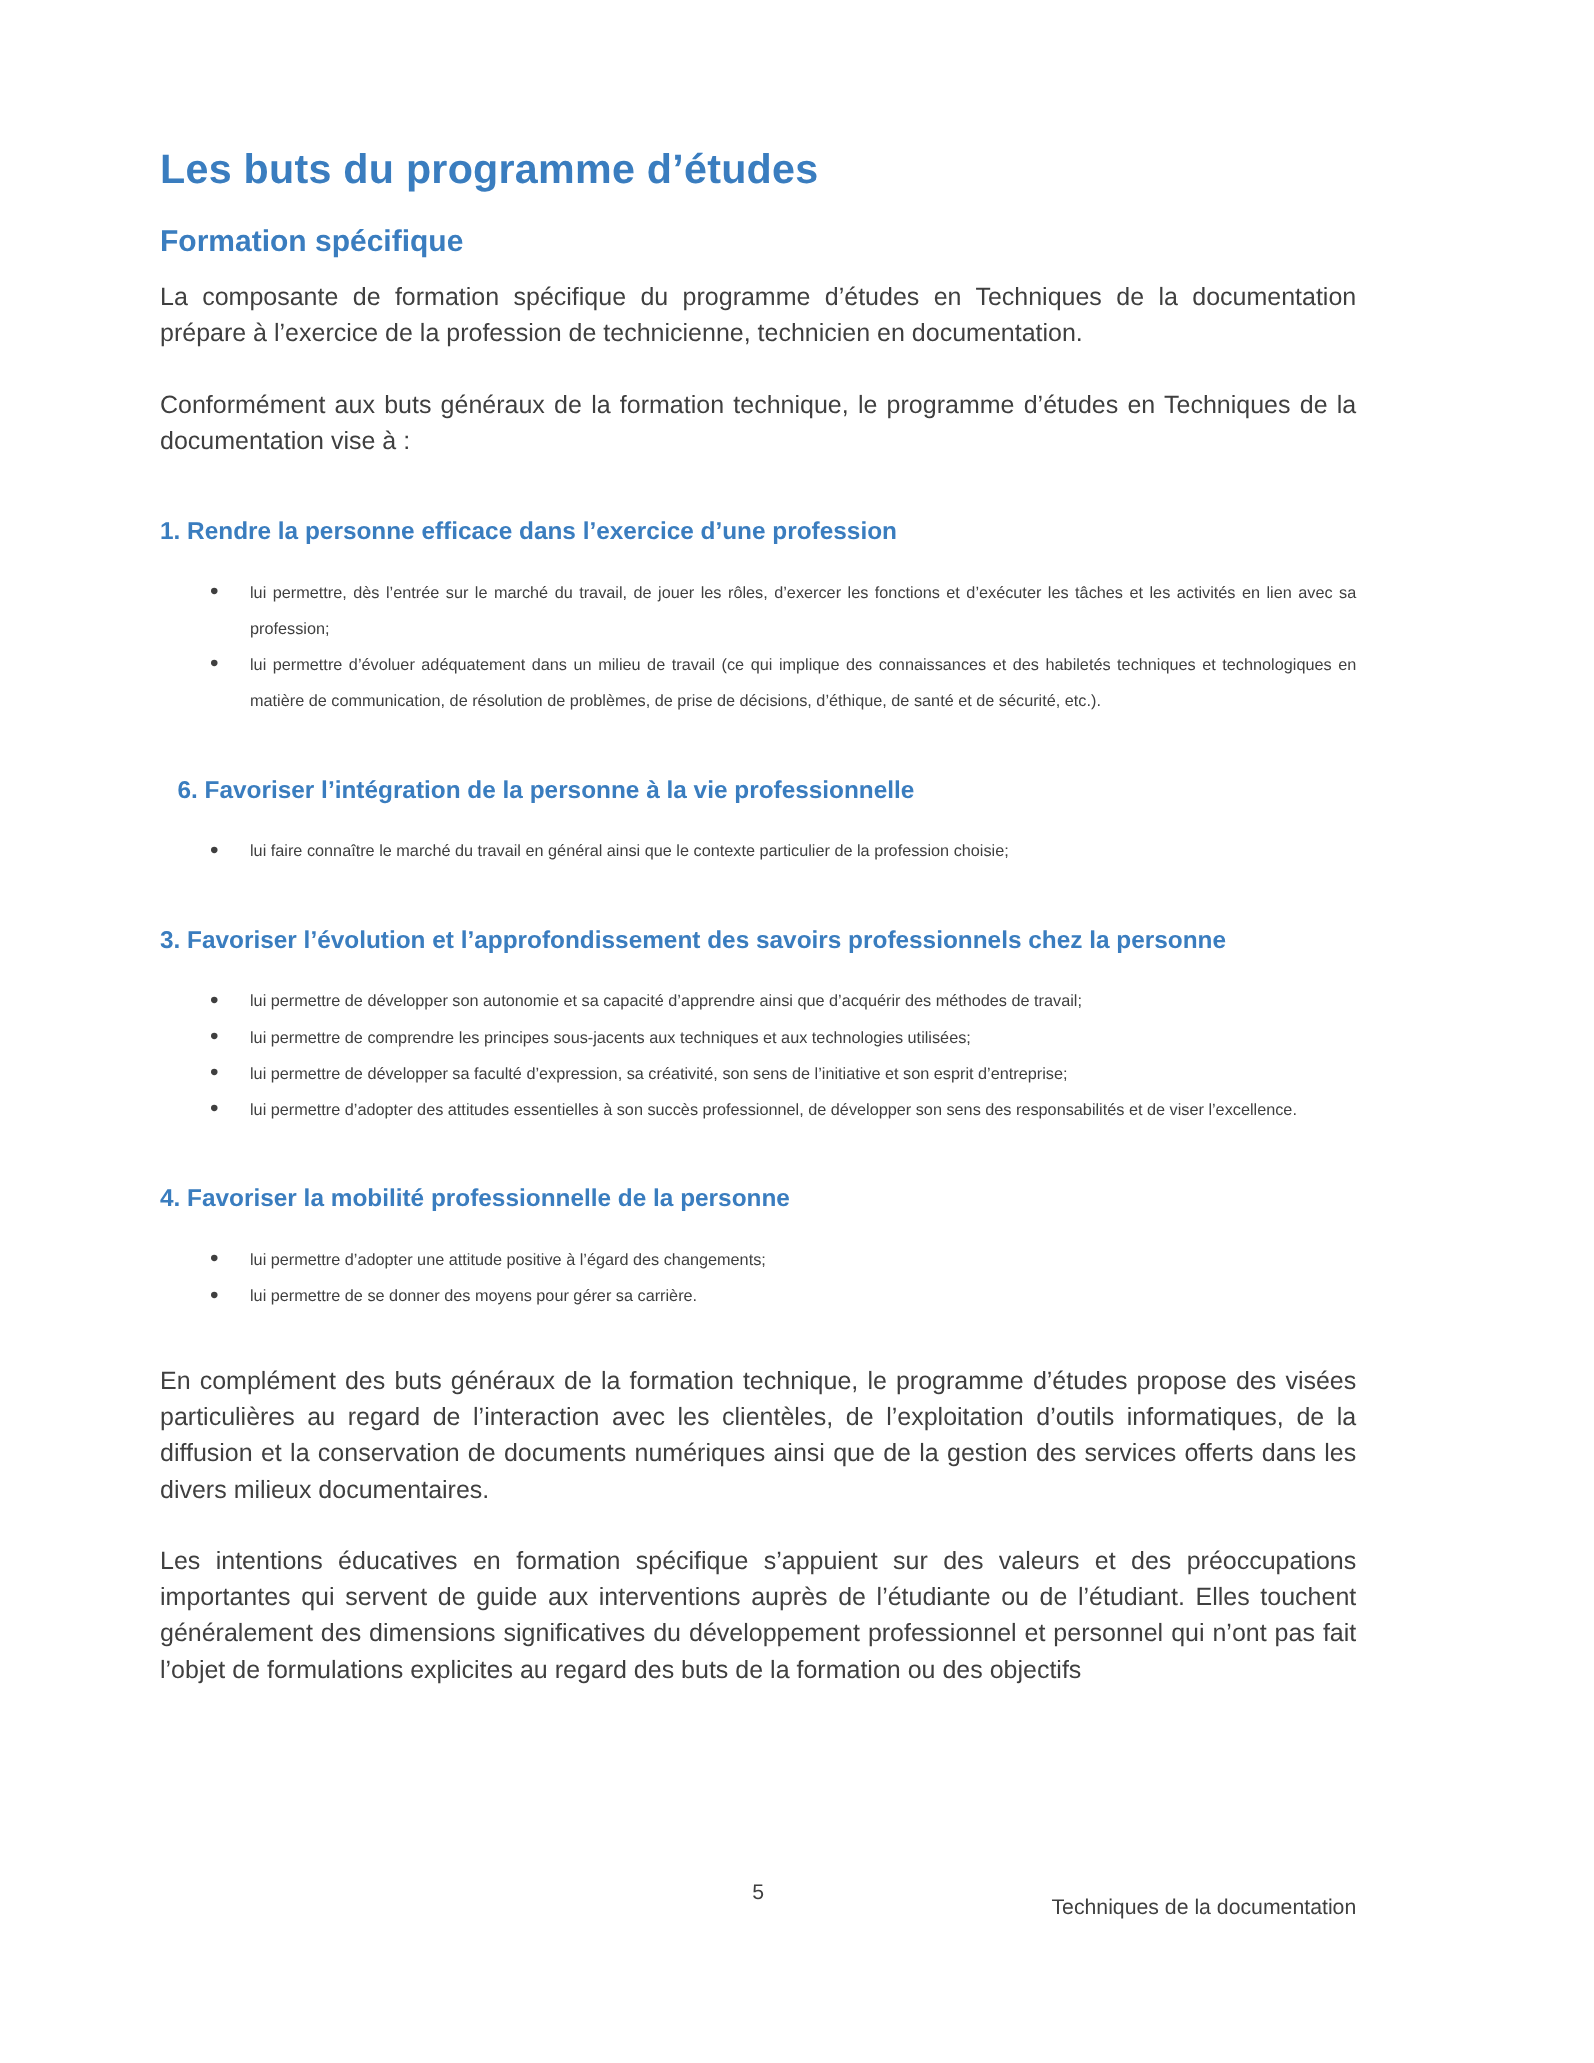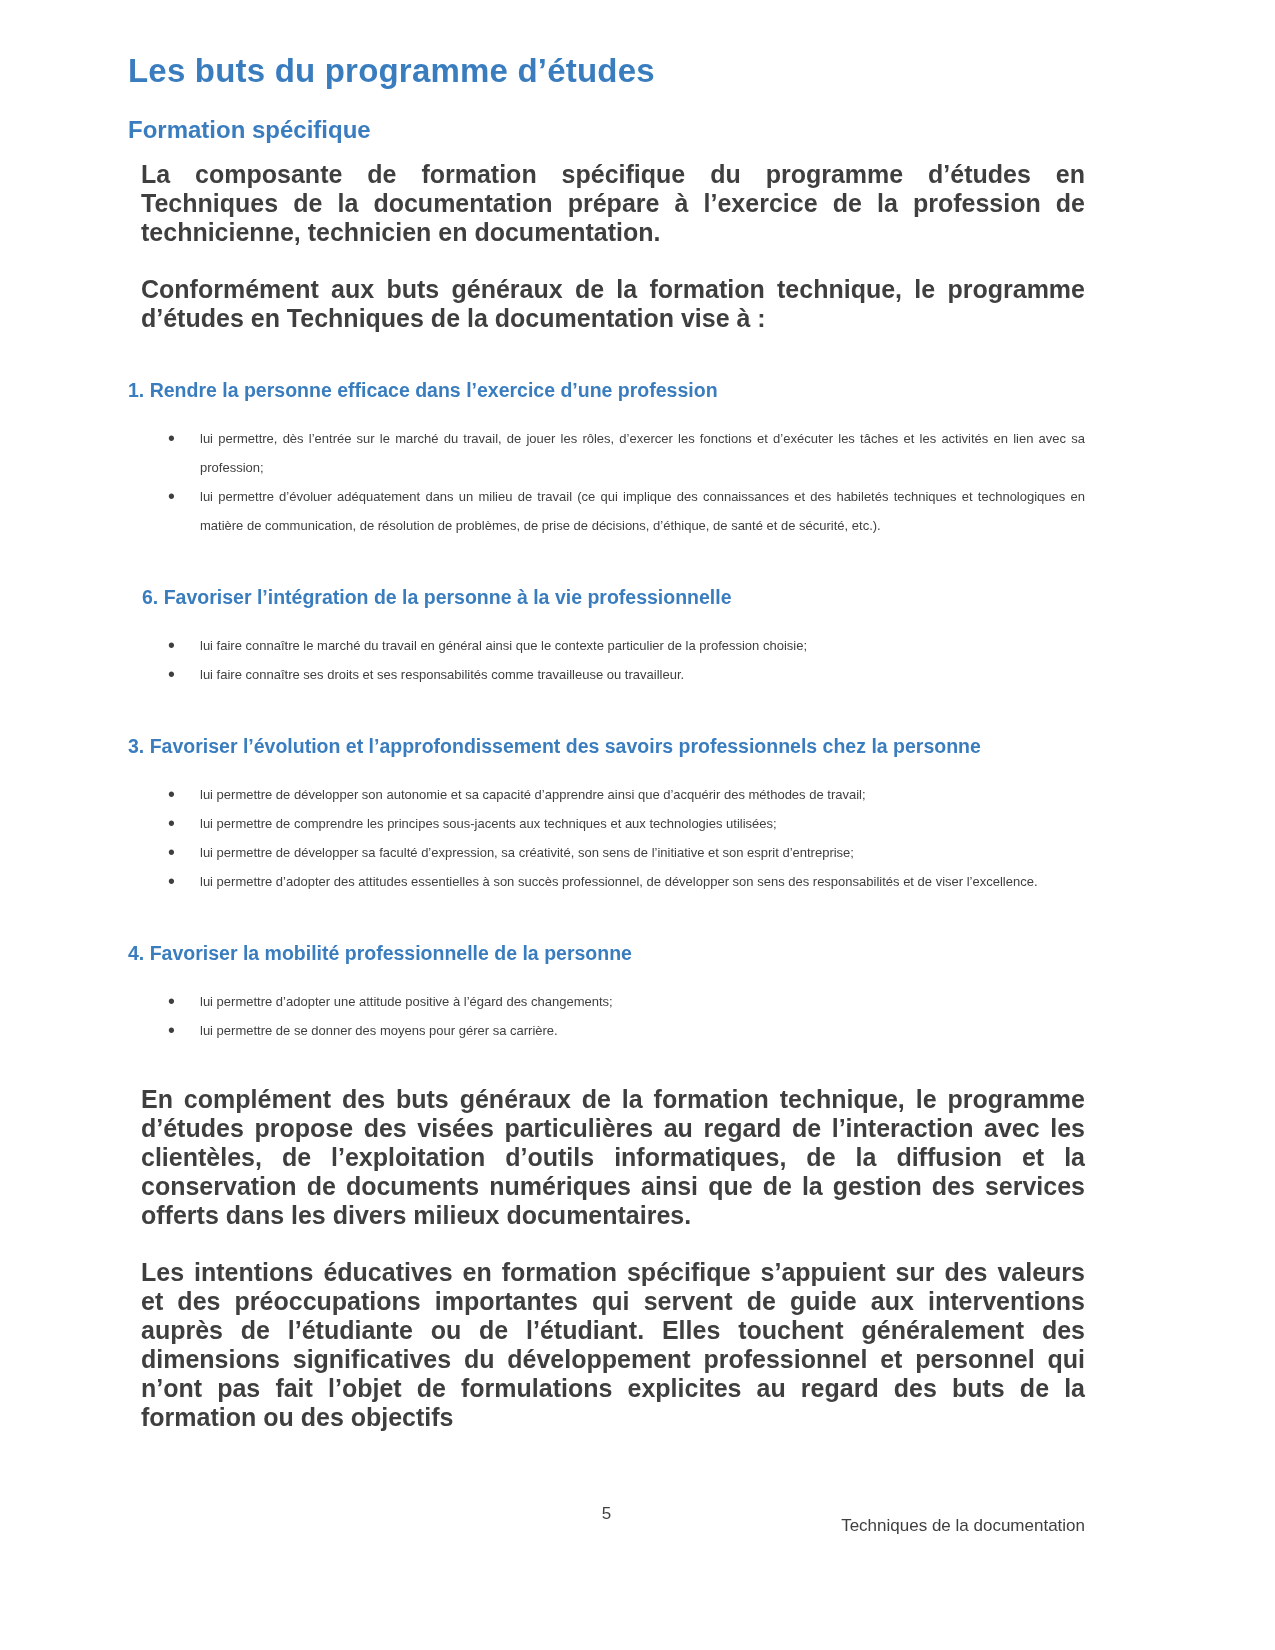--- a/index.html
+++ b/index.html
@@ -10,21 +10,21 @@
   }
   .page {
     position: relative;
     width: 1275px;
     height: 1650px;
     margin: 0 auto;
     background: #ffffff;
     font-family: "Liberation Sans", "DejaVu Sans", sans-serif;
     color: #3f3f3f;
     box-sizing: border-box;
-    padding: 52px 190px 0 128px;
+    padding: 116px 190px 0 128px;
     overflow: hidden;
   }
   h1.doc-title {
     margin: 0 0 26px 0;
     font-size: 33px;
     font-weight: bold;
     color: #3a7dbf;
     letter-spacing: 0.2px;
   }
   h2.section-heading {
@@ -39,25 +39,24 @@
   h3.goal-heading {
     margin: 46px 0 22px 0;
     font-size: 19.5px;
     font-weight: bold;
     color: #3a7dbf;
   }
   h3.goal-heading.indent-sm {
     padding-left: 14px;
   }
   p.body-text {
-    margin: 0 0 28px 13px;
-    font-size: 25px;
+    margin: 0 0 28px 0;
+    font-size: 20px;
     line-height: 29px;
     text-align: justify;
-    font-weight: bold;
   }
   p.body-text.tight {
     margin-bottom: 0;
   }
   ul.bullet-list {
     margin: 0;
     padding: 0 0 0 72px;
     list-style: none;
   }
   ul.bullet-list li {
@@ -107,21 +106,20 @@
 
   <h3 class="goal-heading">1. Rendre la personne efficace dans l’exercice d’une profession</h3>
   <ul class="bullet-list">
     <li>lui permettre, dès l’entrée sur le marché du travail, de jouer les rôles, d’exercer les fonctions et d’exécuter les tâches et les activités en lien avec sa profession;</li>
     <li>lui permettre d’évoluer adéquatement dans un milieu de travail (ce qui implique des connaissances et des habiletés techniques et technologiques en matière de communication, de résolution de problèmes, de prise de décisions, d’éthique, de santé et de sécurité, etc.).</li>
   </ul>
 
   <h3 class="goal-heading indent-sm">6. Favoriser l’intégration de la personne à la vie professionnelle</h3>
   <ul class="bullet-list">
     <li>lui faire connaître le marché du travail en général ainsi que le contexte particulier de la profession choisie;</li>
-    <li>lui faire connaître ses droits et ses responsabilités comme travailleuse ou travailleur.</li>
   </ul>
 
   <h3 class="goal-heading">3. Favoriser l’évolution et l’approfondissement des savoirs professionnels chez la personne</h3>
   <ul class="bullet-list">
     <li>lui permettre de développer son autonomie et sa capacité d’apprendre ainsi que d’acquérir des méthodes de travail;</li>
     <li>lui permettre de comprendre les principes sous-jacents aux techniques et aux technologies utilisées;</li>
     <li>lui permettre de développer sa faculté d’expression, sa créativité, son sens de l’initiative et son esprit d’entreprise;</li>
     <li>lui permettre d’adopter des attitudes essentielles à son succès professionnel, de développer son sens des responsabilités et de viser l’excellence.</li>
   </ul>
 

